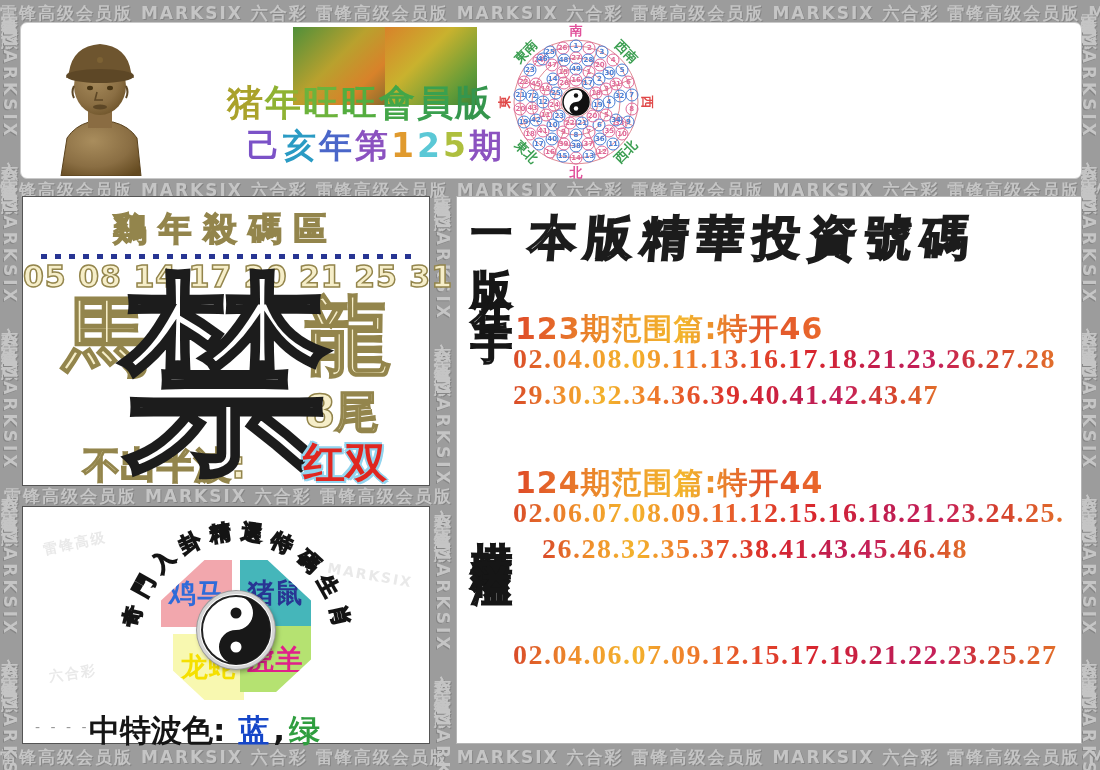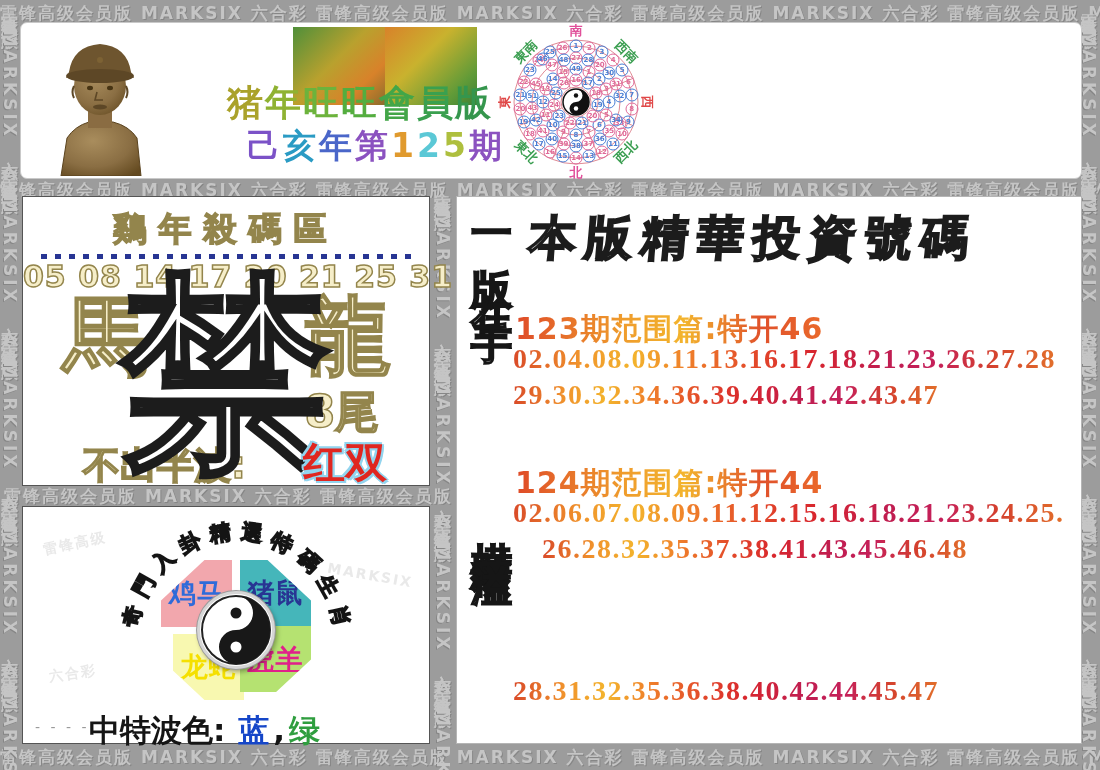--- a/index.html
+++ b/index.html
@@ -170,21 +170,21 @@
           <span class="dot" style="left: 125.024px; top: 96.2783px; border: 1px solid rgb(74, 127, 212); color: rgb(74, 127, 212);">34</span>
           <span class="dot" style="left: 118.253px; top: 106.814px; border: 1px solid rgb(224, 106, 154); color: rgb(224, 106, 154);">35</span>
           <span class="dot" style="left: 108.788px; top: 115.015px; border: 1px solid rgb(74, 127, 212); color: rgb(74, 127, 212);">36</span>
           <span class="dot" style="left: 97.3962px; top: 120.218px; border: 1px solid rgb(224, 106, 154); color: rgb(224, 106, 154);">37</span>
           <span class="dot" style="left: 85px; top: 122px; border: 1px solid rgb(74, 127, 212); color: rgb(74, 127, 212);">38</span>
           <span class="dot" style="left: 72.6038px; top: 120.218px; border: 1px solid rgb(224, 106, 154); color: rgb(224, 106, 154);">39</span>
           <span class="dot" style="left: 61.2118px; top: 115.015px; border: 1px solid rgb(74, 127, 212); color: rgb(74, 127, 212);">40</span>
           <span class="dot" style="left: 51.747px; top: 106.814px; border: 1px solid rgb(224, 106, 154); color: rgb(224, 106, 154);">41</span>
           <span class="dot" style="left: 44.9762px; top: 96.2783px; border: 1px solid rgb(74, 127, 212); color: rgb(74, 127, 212);">42</span>
           <span class="dot" style="left: 41.4479px; top: 84.2619px; border: 1px solid rgb(224, 106, 154); color: rgb(224, 106, 154);">43</span>
-          <span class="dot" style="left: 41.4479px; top: 71.7381px; border: 1px solid rgb(74, 127, 212); color: rgb(74, 127, 212);">51</span>
+          <span class="dot" style="left: 41.4479px; top: 71.7381px; border: 1px solid rgb(74, 127, 212); color: rgb(74, 127, 212);">72</span>
           <span class="dot" style="left: 44.9762px; top: 59.7217px; border: 1px solid rgb(224, 106, 154); color: rgb(224, 106, 154);">45</span>
           <span class="dot" style="left: 51.747px; top: 35px; border: 1px solid rgb(74, 127, 212); color: rgb(74, 127, 212);">46</span>
           <span class="dot" style="left: 61.2118px; top: 40.9848px; border: 1px solid rgb(224, 106, 154); color: rgb(224, 106, 154);">47</span>
           <span class="dot" style="left: 72.6038px; top: 35.7823px; border: 1px solid rgb(74, 127, 212); color: rgb(74, 127, 212);">48</span>
           <span class="dot" style="left: 85px; top: 45px; border: 1px solid rgb(74, 127, 212); color: rgb(74, 127, 212);">49</span>
           <span class="dot" style="left: 97.6286px; top: 47.512px; border: 1px solid rgb(224, 106, 154); color: rgb(224, 106, 154);">1</span>
           <span class="dot" style="left: 108.335px; top: 54.6655px; border: 1px solid rgb(74, 127, 212); color: rgb(74, 127, 212);">2</span>
           <span class="dot" style="left: 115.488px; top: 65.3714px; border: 1px solid rgb(224, 106, 154); color: rgb(224, 106, 154);">3</span>
           <span class="dot" style="left: 118px; top: 78px; border: 1px solid rgb(74, 127, 212); color: rgb(74, 127, 212);">4</span>
           <span class="dot" style="left: 115.488px; top: 90.6286px; border: 1px solid rgb(224, 106, 154); color: rgb(224, 106, 154);">5</span>
@@ -294,16 +294,16 @@
     <div class="invest-title outline-bw">本版精華投資號碼</div>
 
     <div class="sec-label grad-label" style="top:112px;">123期范围篇:特开46</div>
     <div class="sec-line grad-nums" style="top:146px;">02.04.08.09.11.13.16.17.18.21.23.26.27.28</div>
     <div class="sec-line grad-nums" style="top:182px;">29.30.32.34.36.39.40.41.42.43.47</div>
 
     <div class="sec-label grad-label" style="top:266px;">124期范围篇:特开44</div>
     <div class="sec-line grad-nums" style="top:300px;">02.06.07.08.09.11.12.15.16.18.21.23.24.25.</div>
     <div class="sec-line grad-nums" style="top:336px;margin-left:29px;">26.28.32.35.37.38.41.43.45.46.48</div>
 
-    <div class="sec-line grad-nums" style="top:478px;">28.31.32.35.36.38.40.42.44.45.47</div>
+    <div class="sec-line grad-nums" style="top:442px;">02.04.06.07.09.12.15.17.19.21.22.23.25.27</div>
   </div>
 
 </div>
 
 </body></html>

